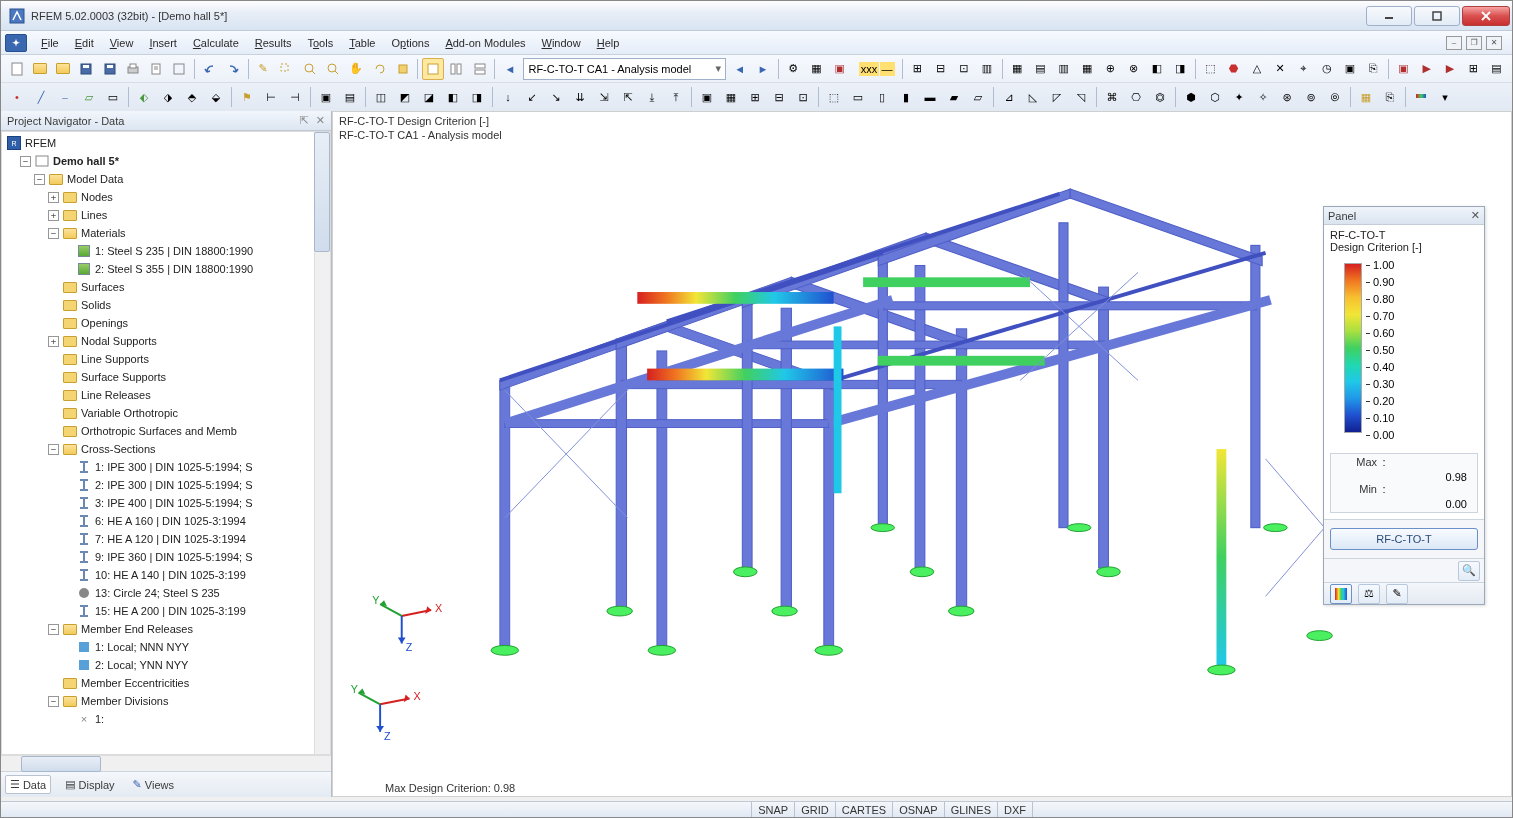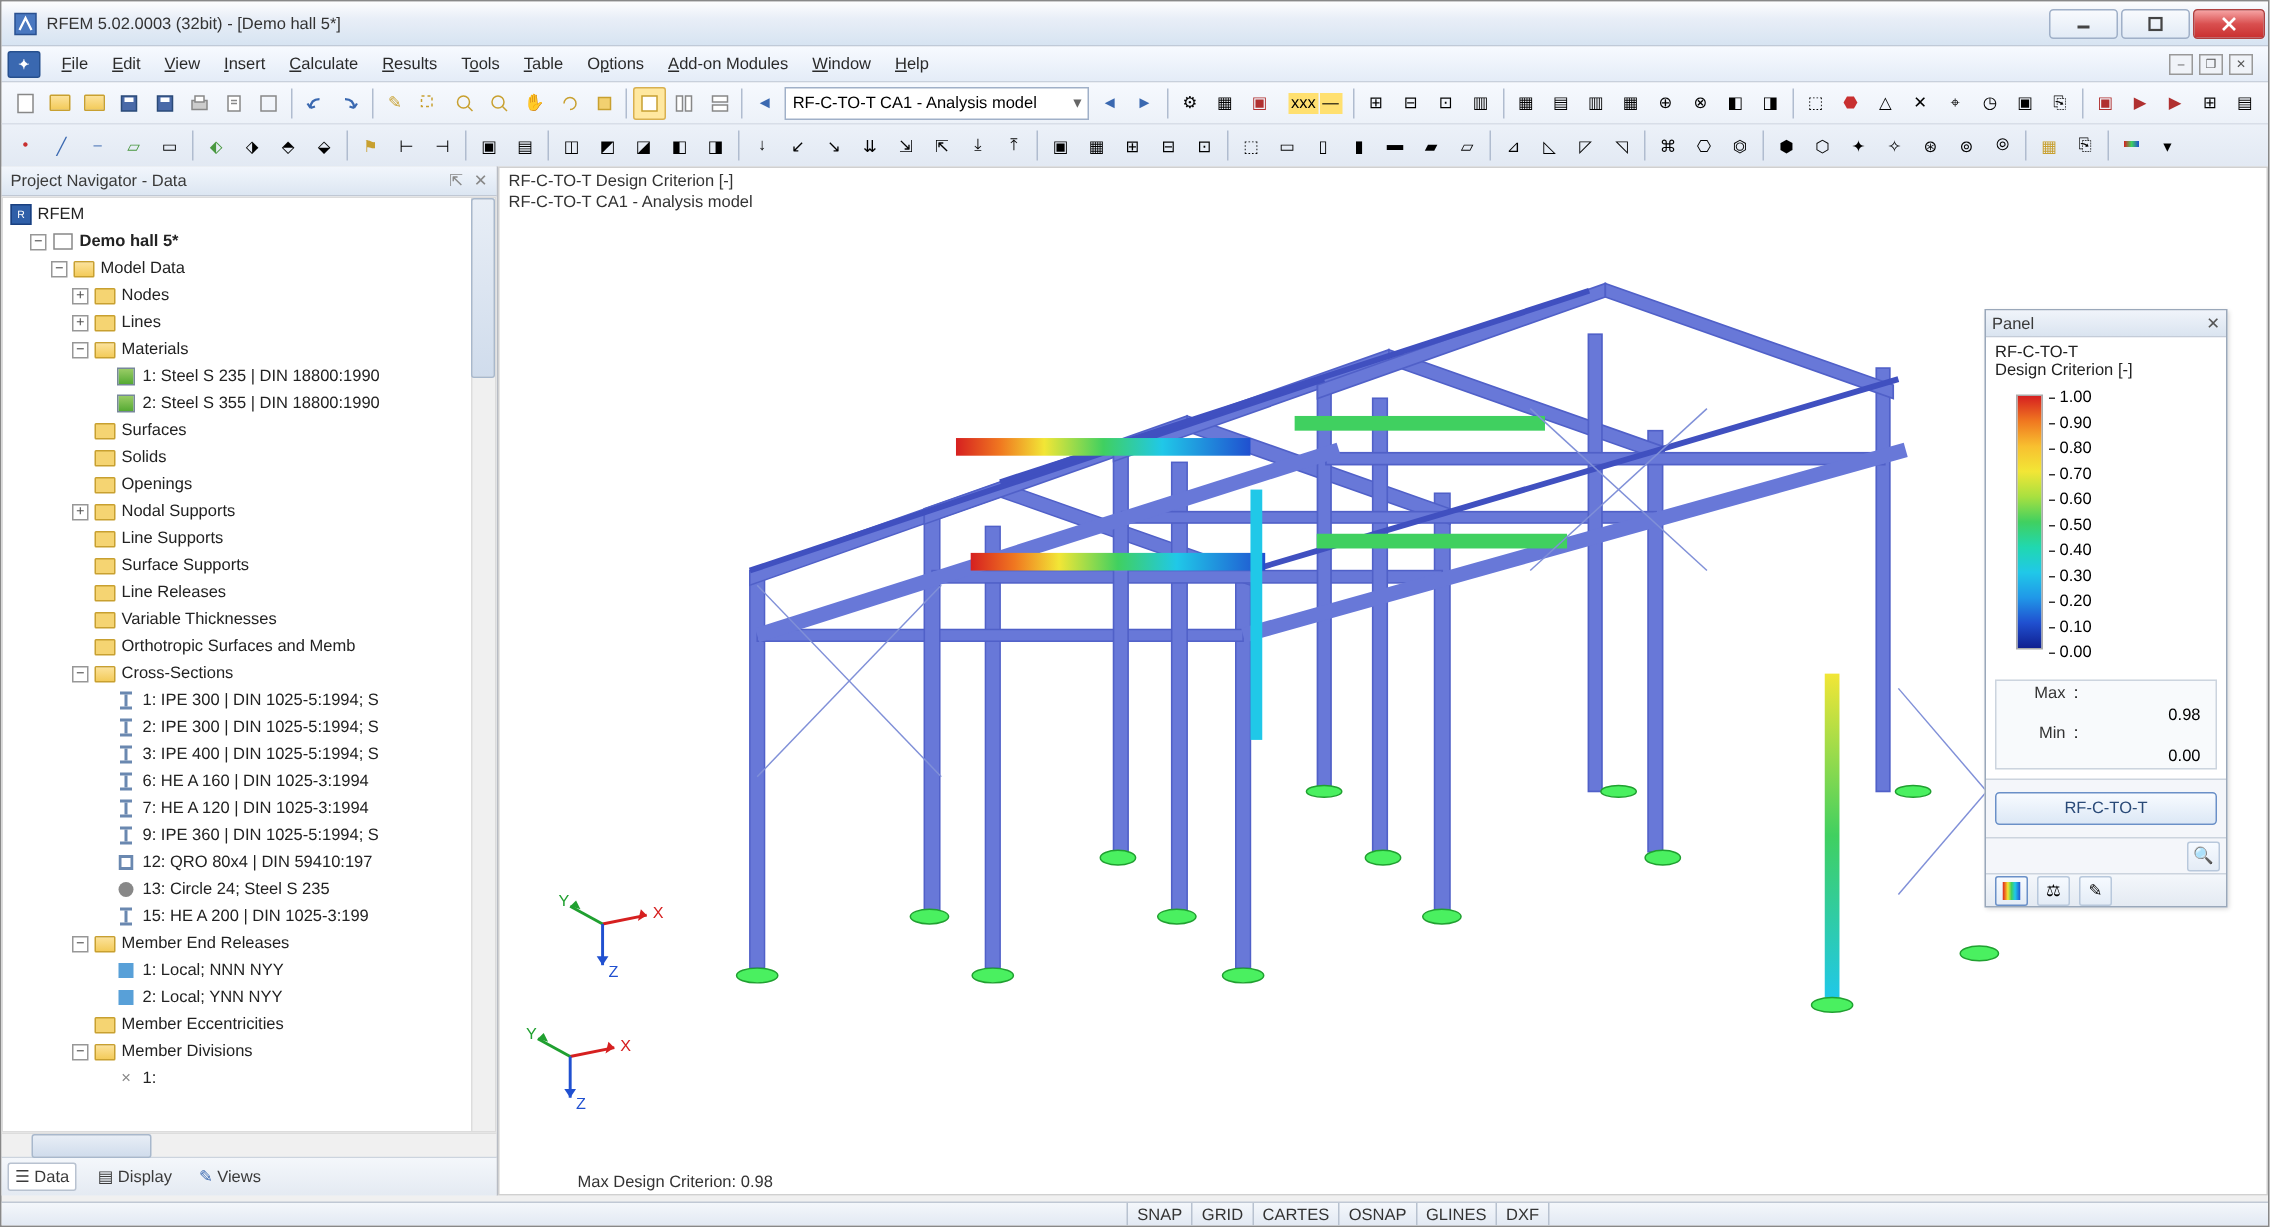--- a/index.html
+++ b/index.html
@@ -717,21 +717,21 @@
           <span class="lbl">Line Releases</span>
         </div>
       <div class="tnode">
           <span class="sp"></span>
           <span class="sp"></span>
           <span class="sp"></span>
           <span class="sp"></span>
           <span class="ic">
             <div class="fold"></div>
           </span>
-          <span class="lbl">Variable Thicknesses</span>
+          <span class="lbl">Variable Orthotropic</span>
         </div>
       <div class="tnode">
           <span class="sp"></span>
           <span class="sp"></span>
           <span class="sp"></span>
           <span class="sp"></span>
           <span class="ic">
             <div class="fold"></div>
           </span>
           <span class="lbl">Orthotropic Surfaces and Memb</span>
@@ -824,25 +824,25 @@
           </span>
           <span class="lbl">9: IPE 360 | DIN 1025-5:1994; S</span>
         </div>
       <div class="tnode">
           <span class="sp"></span>
           <span class="sp"></span>
           <span class="sp"></span>
           <span class="sp"></span>
           <span class="sp"></span>
           <span class="ic">
-            <svg width="10" height="10">
-              <rect x="1" y="1" width="8" height="8" fill="none" stroke="#6a88b0" stroke-width="2"></rect>
-            </svg>
-          </span>
-          <span class="lbl">12: QRO 80x4 | DIN 59410:197</span>
+            <div class="ibeam">
+              <div></div>
+            </div>
+          </span>
+          <span class="lbl">10: HE A 140 | DIN 1025-3:199</span>
         </div>
       <div class="tnode">
           <span class="sp"></span>
           <span class="sp"></span>
           <span class="sp"></span>
           <span class="sp"></span>
           <span class="sp"></span>
           <span class="ic">
             <div class="circ"></div>
           </span>

